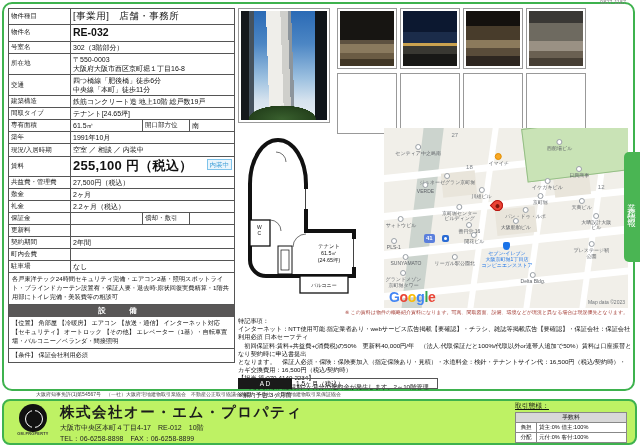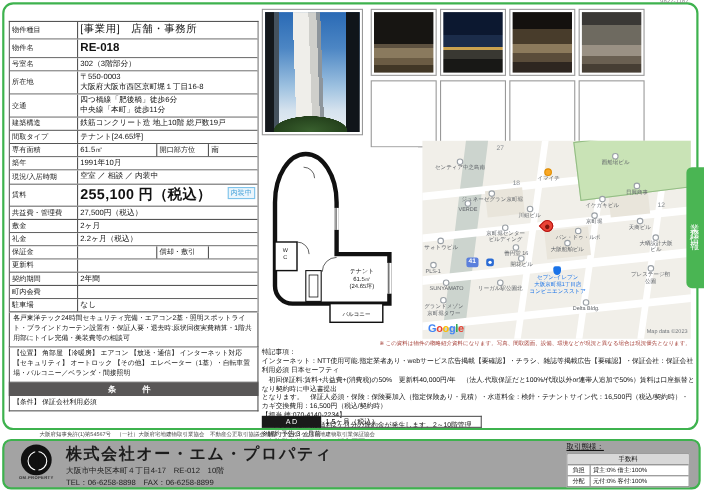--- a/index.html
+++ b/index.html
@@ -7,21 +7,21 @@
     width:640px;height:446px;position:relative;overflow:hidden;
     background:#ffffff;
     font-family:"Liberation Sans","DejaVu Sans",sans-serif;
     color:#111;
   }
   
   #frame{position:absolute;left:2px;top:2px;width:629px;height:385px;
     border:2.5px solid #3eb24e;border-radius:10px;background:#fff;}
   #doc-id{position:absolute;top:-1px;right:14px;font-size:5.5px;color:#888;}
   
-  #left{position:absolute;left:8px;top:19px;width:227px;}
+  #left{position:absolute;left:8px;top:8px;width:227px;}
   #prop-rows{border:1px solid #555;border-bottom:none;}
   .prow{display:flex;border-bottom:1px solid #555;min-height:11px;position:relative;background:#fff;}
   .cell{padding:1px 2px;box-sizing:border-box;}
   .lbl{width:62px;flex:0 0 62px;font-size:6.5px;color:#222;border-right:1px solid #555;display:flex;align-items:center;}
   .val{flex:1;font-size:7px;display:flex;align-items:center;white-space:pre-line;line-height:1.3;}
   .l2{width:48px;flex:0 0 48px;border-left:1px solid #555;font-size:6.5px;}
   .v2{flex:0 0 44px;width:44px;}
   .v-lg{font-size:9.5px;letter-spacing:.5px;min-height:15px;}
   .v-name{font-size:10.5px;font-weight:bold;min-height:14px;}
   .v-price{font-size:13px;font-weight:bold;letter-spacing:.3px;min-height:19px;}
@@ -61,39 +61,39 @@
     background:#f9a825;border:1px solid #e08c00;}
   #map-pin{position:absolute;width:11px;height:11px;background:#ea4335;border-radius:50% 50% 50% 0;
     transform:rotate(45deg);box-shadow:inset 0 0 0 1px #b31412;}
   #map-pin::after{content:"";position:absolute;left:3.5px;top:3.5px;width:4px;height:4px;border-radius:50%;background:#7d150c;}
   #route-shield{position:absolute;background:#5b7fdc;color:#fff;font-size:6px;font-weight:bold;
     padding:0 2px;border-radius:2px;line-height:1.5;}
   #metro-icon{position:absolute;width:7px;height:7px;background:#2a6bd4;border-radius:2px;}
   #metro-icon::after{content:"";position:absolute;left:2px;top:2px;width:3px;height:3px;border-radius:50%;background:#fff;}
   #seven-icon{position:absolute;width:7px;height:8px;background:#1a73e8;border-radius:2px 2px 50% 50%;}
   #seven-label{position:absolute;font-size:5px;color:#1a73e8;white-space:pre-line;line-height:1.15;transform:translate(-50%,0);text-align:center;}
-  #google-logo{position:absolute;left:5px;bottom:3px;font-size:10px;font-weight:bold;letter-spacing:-.3px;margin-top:48px;}
+  #google-logo{position:absolute;left:5px;bottom:3px;font-size:14px;font-weight:bold;letter-spacing:-.3px;margin-top:48px;}
   #google-logo span:nth-child(1){color:#4285f4}#google-logo span:nth-child(2){color:#ea4335}
   #google-logo span:nth-child(3){color:#fbbc05}#google-logo span:nth-child(4){color:#4285f4}
   #google-logo span:nth-child(5){color:#34a853}#google-logo span:nth-child(6){color:#ea4335}
   #map-attrib{position:absolute;right:3px;bottom:3px;font-size:5px;color:#70757a;}
   
   #disclaimer{position:absolute;right:12px;top:309px;font-size:5px;color:#a33b33;}
   #tokki{position:absolute;left:238px;top:317px;width:394px;font-size:6.2px;line-height:1.32;color:#101010;}
   #ad-row{position:absolute;left:238px;top:378px;display:flex;height:11px;}
   #ad-label{background:#1a1a1a;color:#fff;width:54px;text-align:center;font-size:6.5px;line-height:11px;}
   #ad-value{border:1px solid #555;border-left:none;width:146px;font-size:6.5px;line-height:10px;padding-left:4px;box-sizing:border-box;}
   
   #side-tab{position:absolute;right:0;top:152px;width:16px;height:110px;background:#4ab553;color:#fff;
     border-radius:5px 0 0 5px;writing-mode:vertical-rl;text-orientation:upright;
     font-size:8.5px;letter-spacing:5px;display:flex;align-items:center;justify-content:center;}
   
   #license{position:absolute;left:36px;top:391px;font-size:5px;color:#444;}
   #footer{position:absolute;left:2px;top:399px;width:631px;height:42px;
-    border:2px solid #3eb24e;border-radius:8px;background:#a3a3a3;}
+    border:2px solid #3eb24e;border-radius:8px;background:#bef264;}
   #logo{position:absolute;left:10px;top:3px;width:38px;text-align:center;}
   #logo-mark{width:28px;height:28px;border-radius:50%;background:#111;margin:0 auto;position:relative;}
   #logo-mark::before{content:"";position:absolute;left:6px;top:6px;width:16px;height:16px;border-radius:50%;border:1.5px solid #fff;}
   #logo-mark::after{content:"";position:absolute;left:12.5px;top:3px;width:3px;height:22px;background:#111;}
   #logo-text{font-size:3.8px;font-weight:bold;color:#333;letter-spacing:.3px;}
   #company{position:absolute;left:56px;top:2px;}
   #company-name{font-size:14.5px;font-weight:bold;letter-spacing:1.5px;color:#1c1c1c;}
   #company-addr,#company-tel{font-size:7px;color:#222;margin-top:1px;}
   #deal{position:absolute;right:8px;top:0px;width:112px;}
   #deal-title{font-size:6.8px;text-decoration:underline;margin-bottom:1px;}
@@ -111,21 +111,21 @@
 <div id="doc-id">9827-1187</div>
 
 <div id="left">
   <div id="prop-rows">
       <div class="prow">
         <div class="cell lbl">物件種目</div>
         <div class="cell val v-lg">[事業用]　店舗・事務所</div>
       </div>
       <div class="prow">
         <div class="cell lbl">物件名</div>
-        <div class="cell val v-name">RE-018</div>
+        <div class="cell val v-name">RE-032</div>
       </div>
       <div class="prow">
         <div class="cell lbl">号室名</div>
         <div class="cell val">302（3階部分）</div>
       </div>
       <div class="prow">
         <div class="cell lbl">所在地</div>
         <div class="cell val">〒550-0003
 大阪府大阪市西区京町堀１丁目16-8</div>
       </div>
@@ -191,22 +191,22 @@
         <div class="cell lbl">町内会費</div>
         <div class="cell val"></div>
       </div>
       <div class="prow">
         <div class="cell lbl">駐車場</div>
         <div class="cell val">なし</div>
       </div>
     </div>
   <div id="prop-sections">
       <div class="sbody">各戸東洋テック24時間セキュリティ完備・エアコン2基・照明スポットライト・ブラインドカーテン設置有・保証人要・退去時:原状回復実費精算・1階共用部にトイレ完備・美装費等の相談可</div>
+      <div class="shead">設　備</div>
       <div class="sbody">【位置】 角部屋 【冷暖房】 エアコン 【放送・通信】 インターネット対応 【セキュリティ】 オートロック 【その他】 エレベーター（1基）・自転車置場・バルコニー／ベランダ・間接照明</div>
-      <div class="shead">条　件</div>
       <div class="sbody">【条件】 保証会社利用必須</div>
     </div>
 </div>
 
 <div class="pframe" id="photo-main">
     <div class="art-building"></div>
   </div>
 <div class="pframe" style="left:337px;top:8px;width:60px;height:61px;">
     <div class="art-hall"></div>
   </div>

